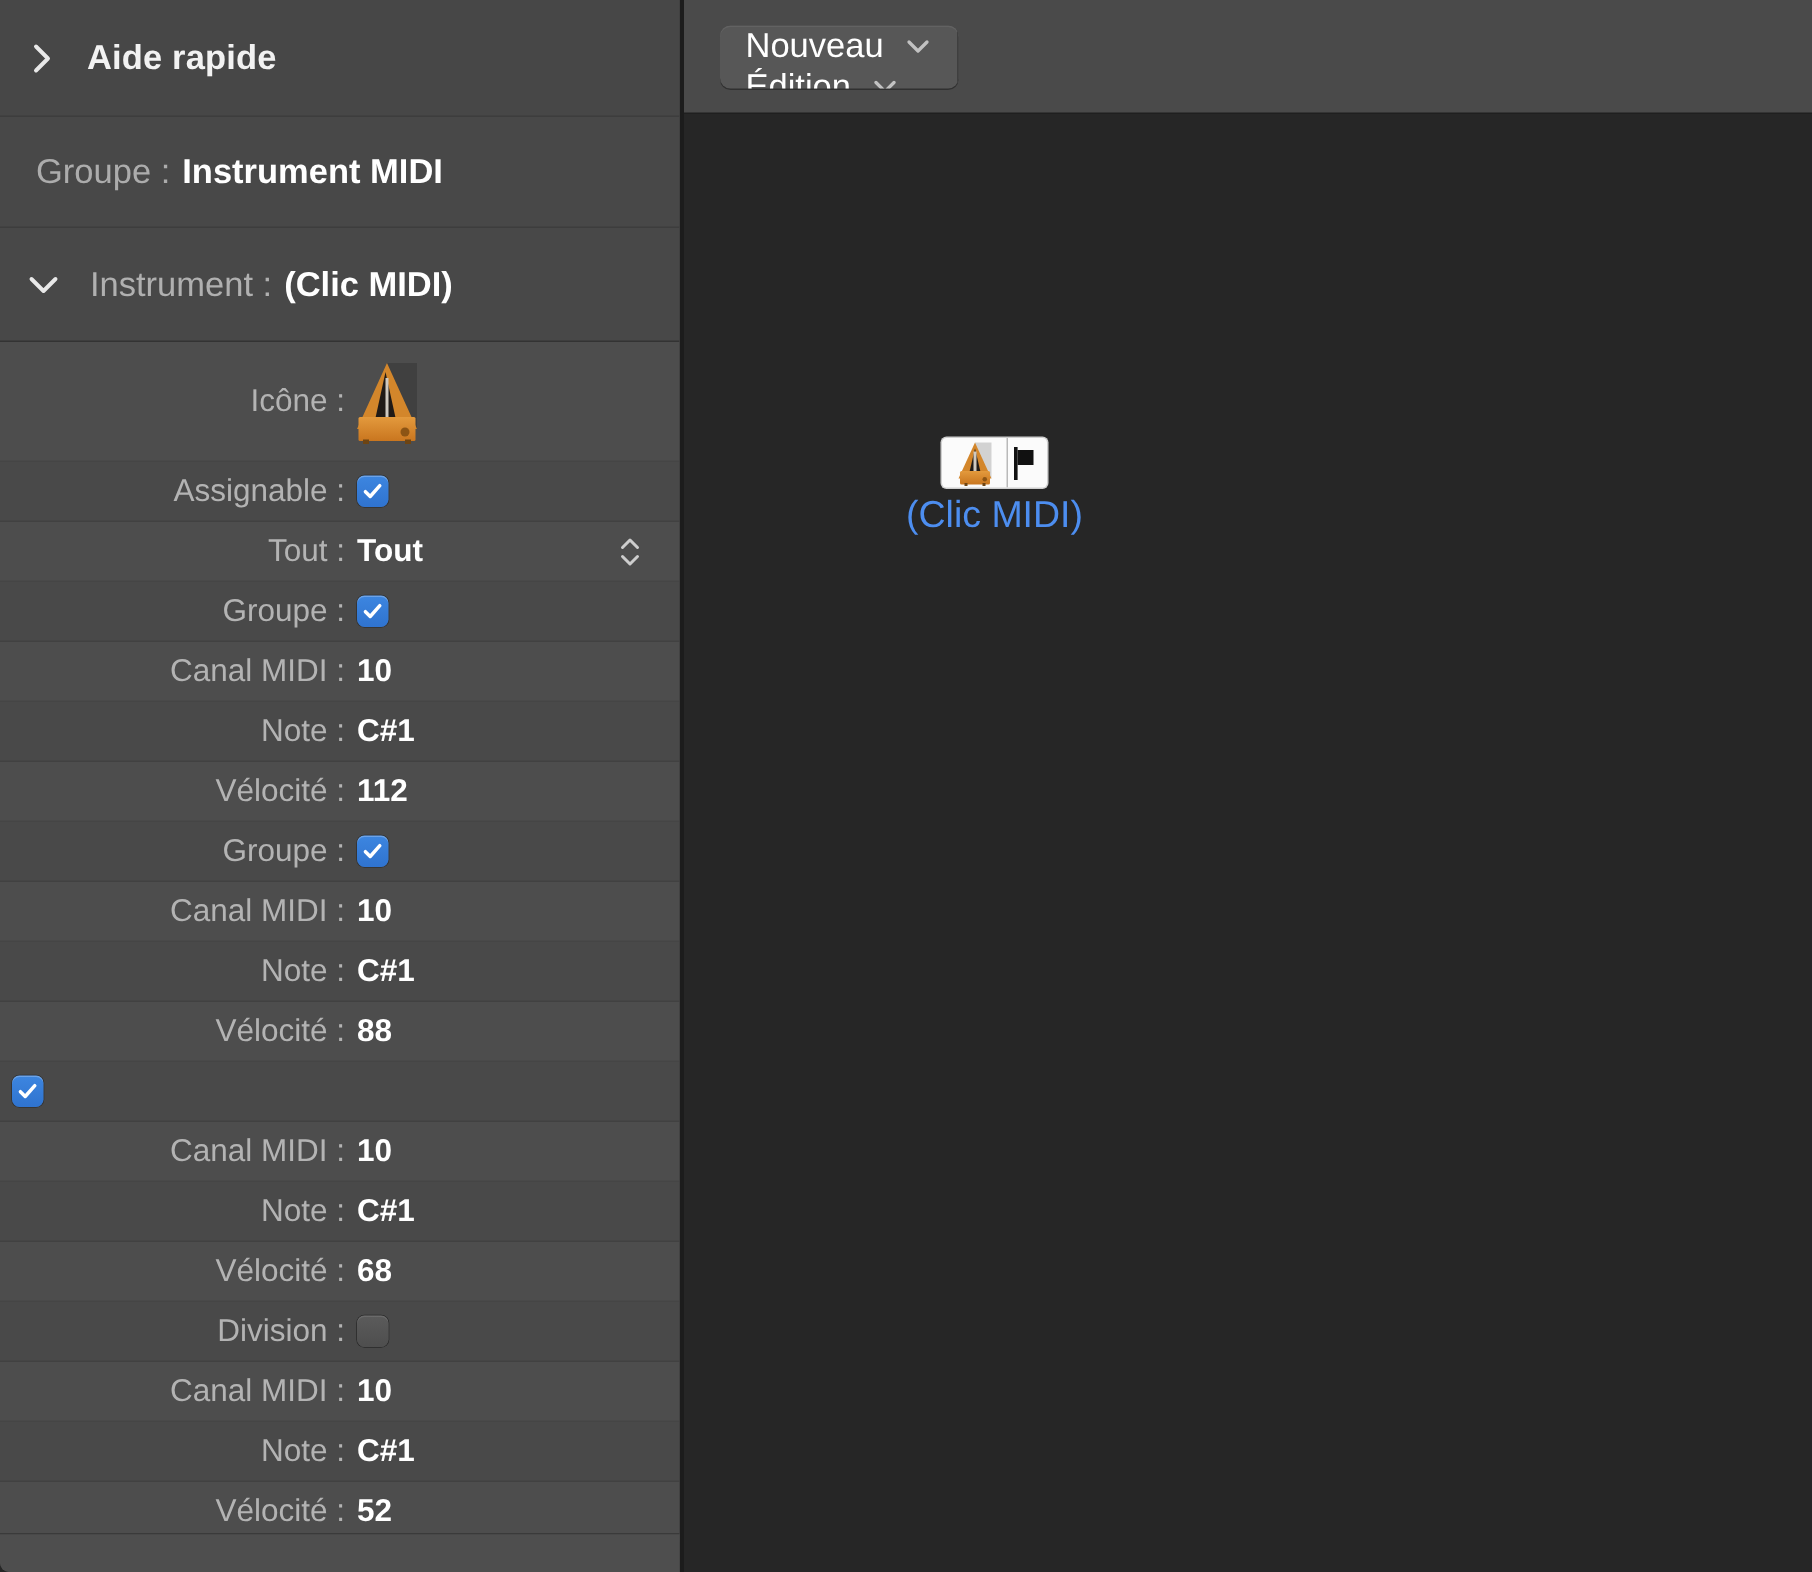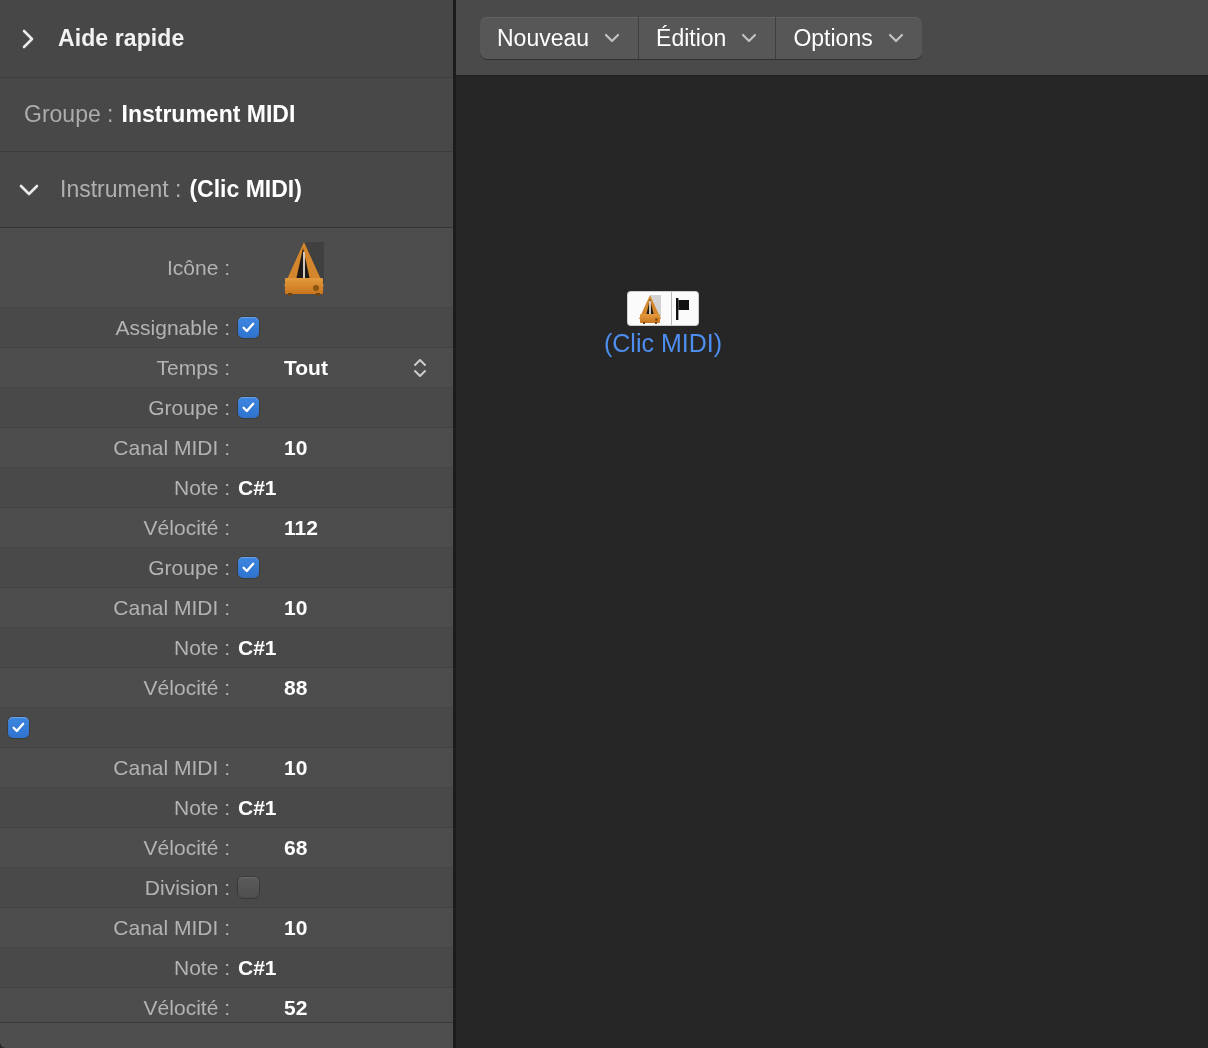--- a/index.html
+++ b/index.html
@@ -88,21 +88,21 @@
 
   
   .params { display: block; }
   .prow {
     height: 40px;
     display: flex;
     align-items: center;
     position: relative;
     border-bottom: 1px solid rgba(0,0,0,0.10);
   }
-  .prow.alt  { background: #4d4d4d; gap: 46px; }
+  .prow.alt  { background: #4d4d4d; }
   .prow.base { background: #494949; }
   .prow.icon-row { height: 80px; background: #4d4d4d; }
 
   .plabel {
     width: 230px;
     flex: 0 0 230px;
     text-align: right;
     font-size: 21px;
     color: #b3b3b3;
     font-weight: 400;
@@ -241,20 +241,21 @@
   .segmented {
     position: absolute;
     left: 24px;
     top: 17px;
     height: 42px;
     display: flex;
     background: #575757;
     border-radius: 7px;
     box-shadow: 0 1px 0 rgba(0,0,0,.35), inset 0 1px 0 rgba(255,255,255,.07);
     overflow: hidden;
+    flex-direction: column;
   }
   .seg {
     display: flex;
     align-items: center;
     gap: 14px;
     padding: 0 17px;
     height: 42px;
     border-right: 1px solid #3f3f3f;
     cursor: default;
   }
@@ -388,21 +389,21 @@
           <div class="plabel">Assignable :</div>
           <div class="pvalue">
             <span class="cbox on">
               <svg width="15" height="15" viewBox="0 0 15 15" fill="none">
                 <path d="M2.6 7.8 L5.8 11 L12.2 3.8" stroke="#ffffff" stroke-width="2.3" stroke-linecap="round" stroke-linejoin="round"></path>
               </svg>
             </span>
           </div>
         </div>
         <div class="prow alt">
-          <div class="plabel">Temps :</div>
+          <div class="plabel">Tout :</div>
           <div class="pvalue">Tout</div>
           <div class="stepper">
             <svg width="18" height="26" viewBox="0 0 18 26" fill="none">
               <path d="M4 10 L9 5 L14 10" stroke="#cdcdcd" stroke-width="2" stroke-linecap="round" stroke-linejoin="round"></path>
               <path d="M4 16 L9 21 L14 16" stroke="#cdcdcd" stroke-width="2" stroke-linecap="round" stroke-linejoin="round"></path>
             </svg>
           </div>
         </div>
         <div class="prow base">
           <div class="plabel">Groupe :</div>

